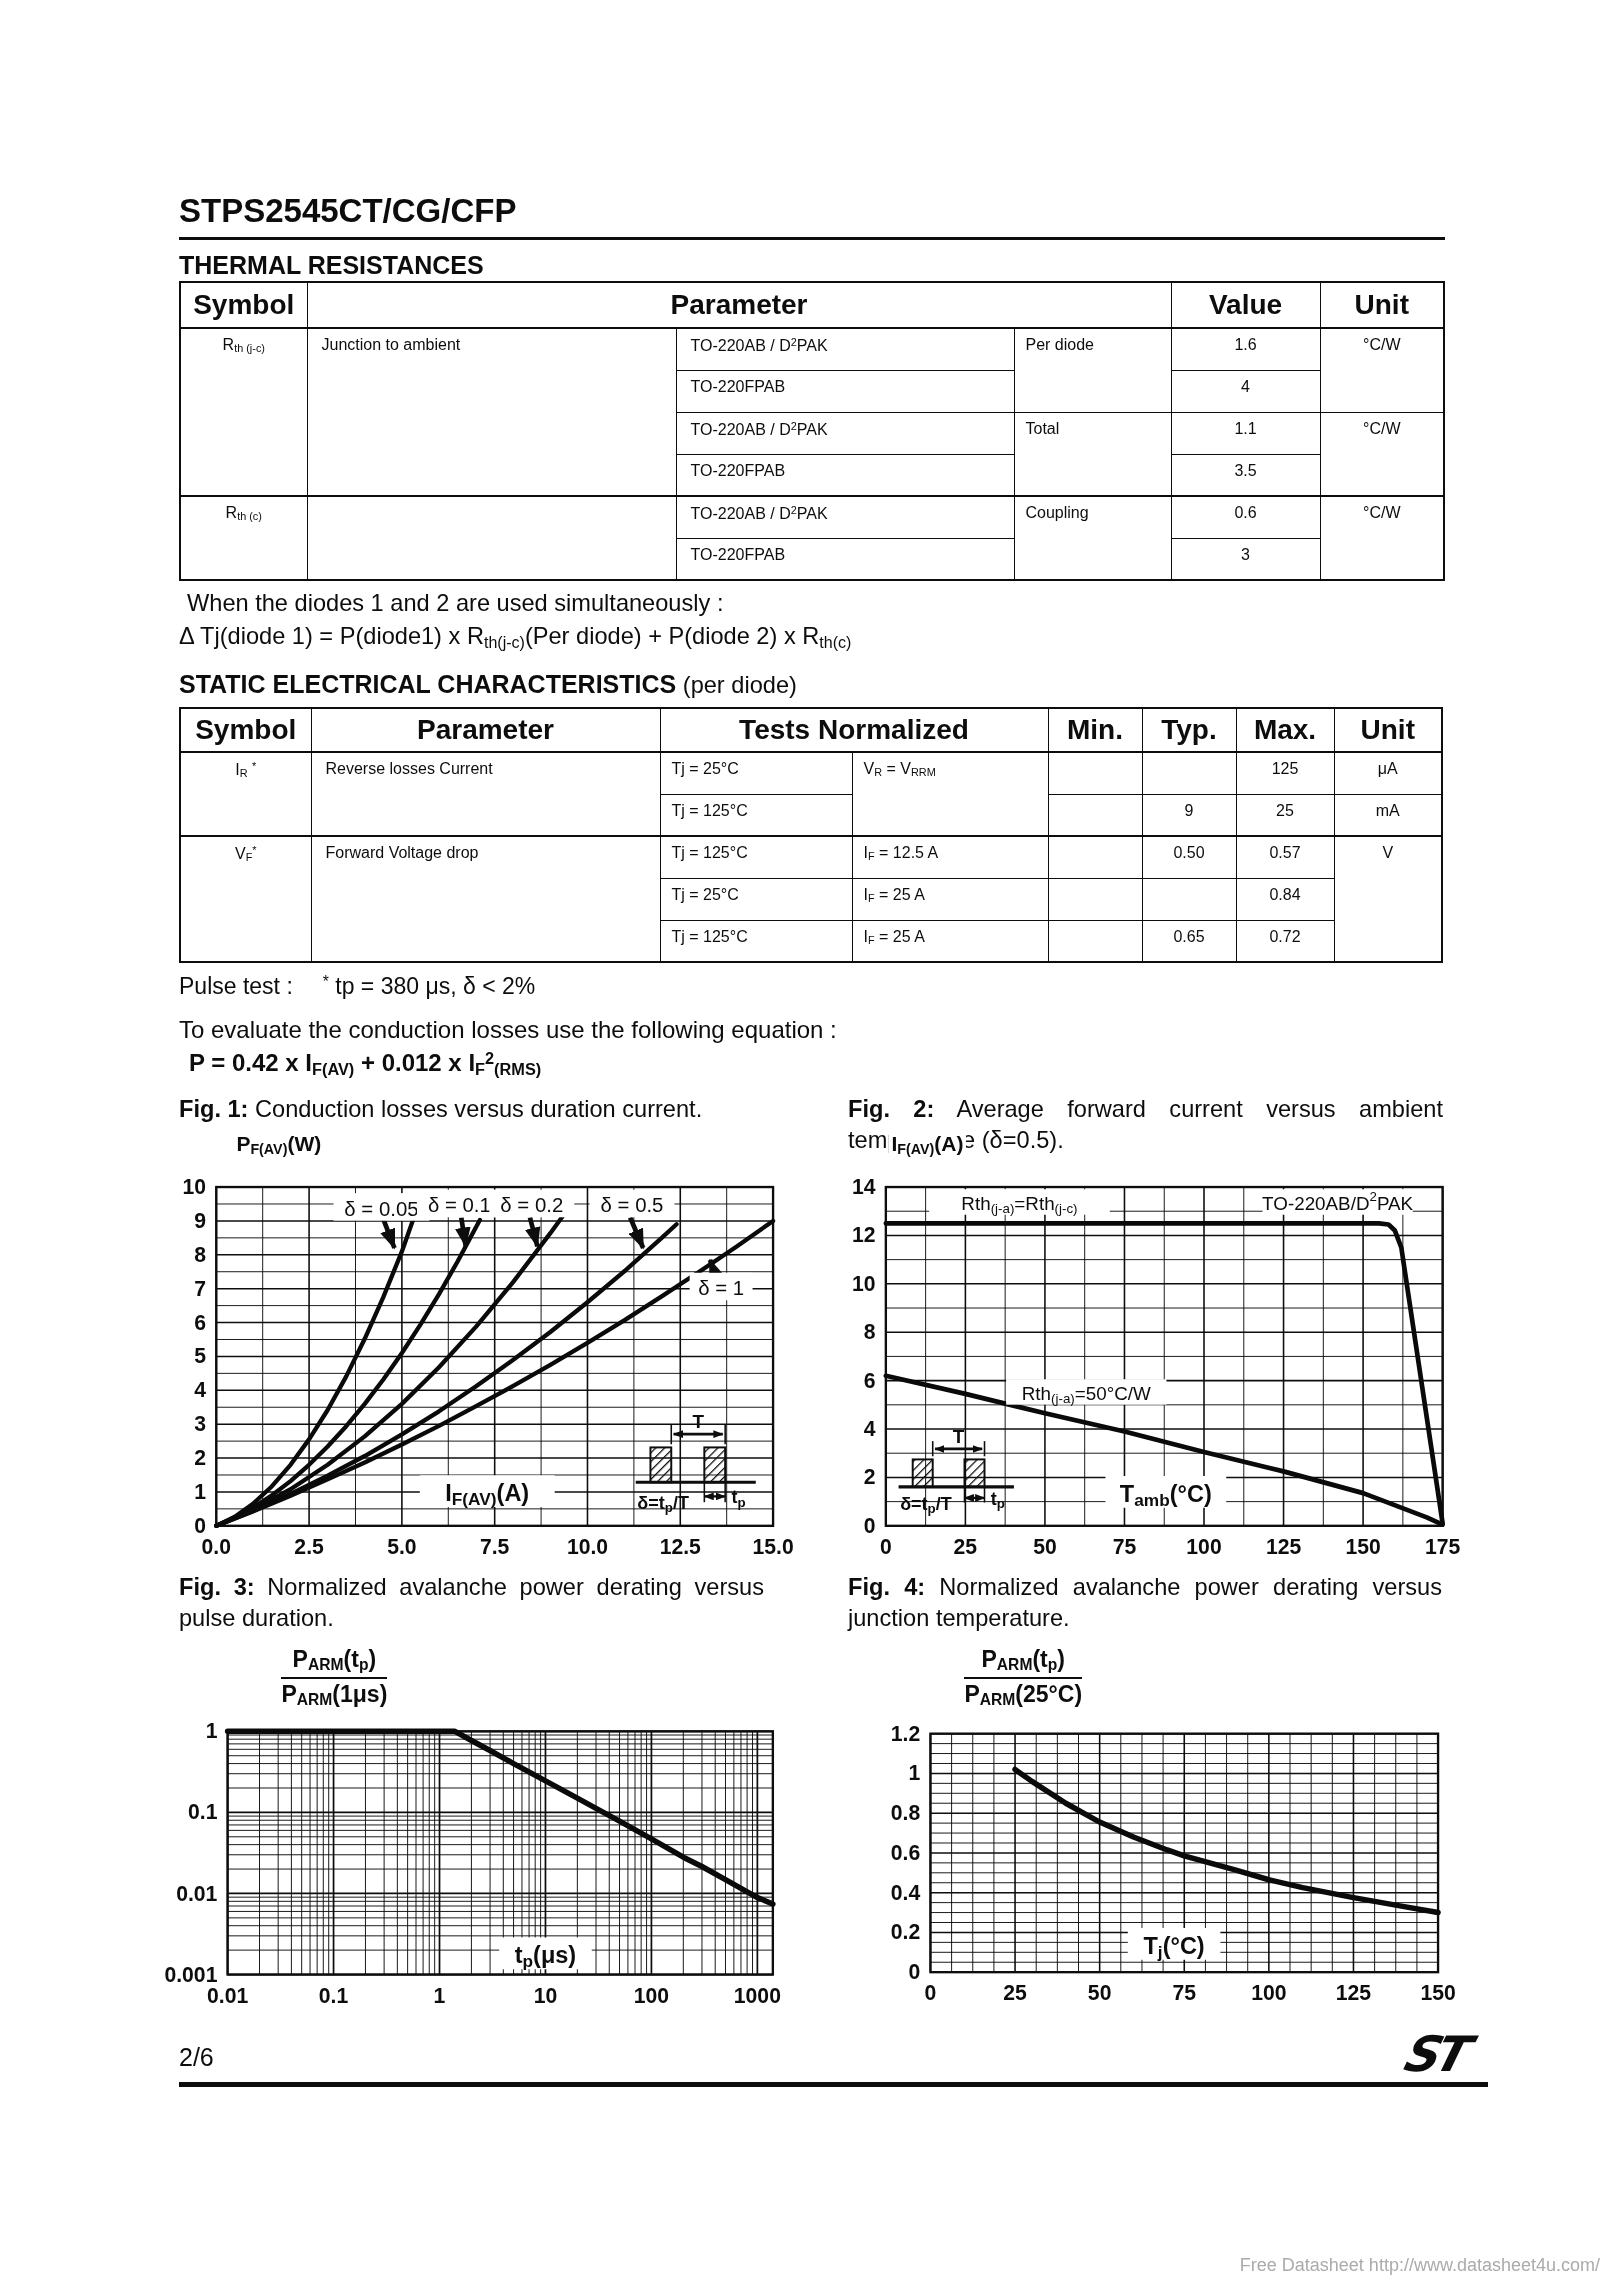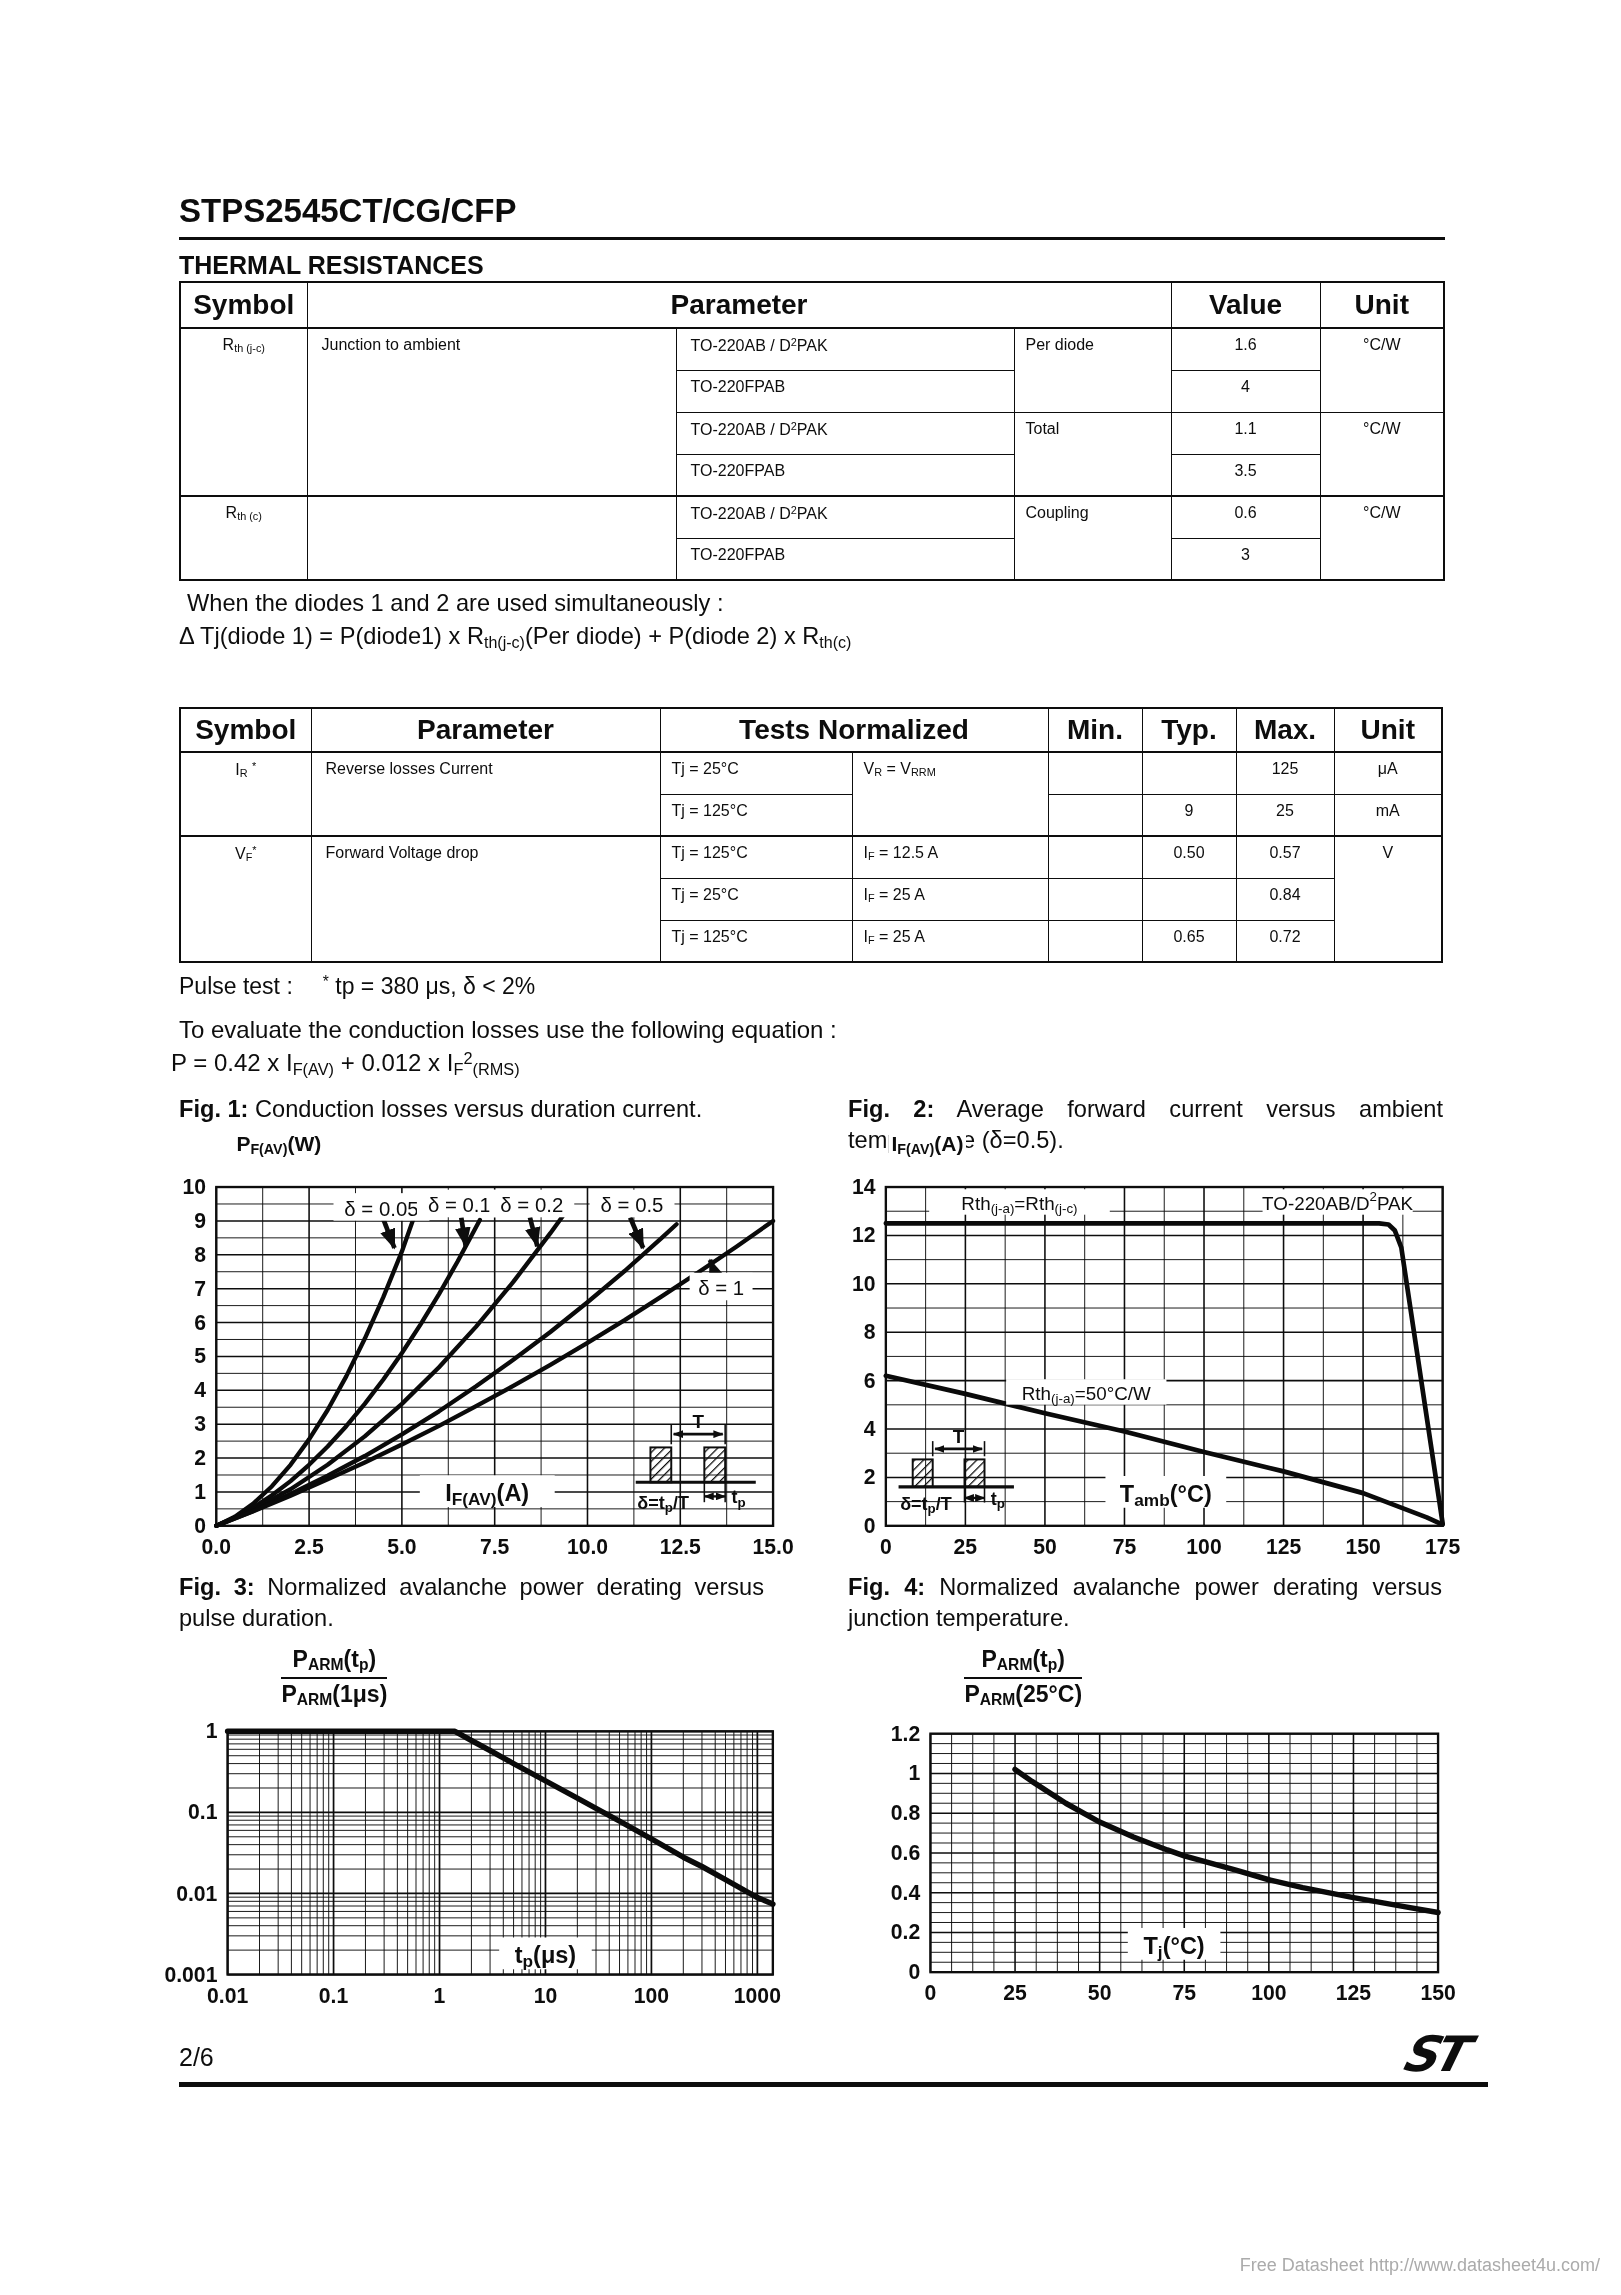--- a/index.html
+++ b/index.html
@@ -94,20 +94,21 @@
     <tr style="height:42px">
       <td class="l">TO-220FPAB</td>
       <td class="c">3</td>
     </tr>
   </tbody>
     </table>
 
   <div class="abs txt" style="left:187px;top:590px;">When the diodes 1 and 2 are used simultaneously :</div>
   <div class="abs txt" style="left:179px;top:623px;">Δ Tj(diode 1) =  P(diode1) x R<span class="sb">th(j-c)</span>(Per diode) +  P(diode 2) x R<span class="sb">th(c)</span></div>
 
+  <div class="abs h2" style="left:179px;top:670px;"><span>STATIC ELECTRICAL CHARACTERISTICS</span><span class="suffix"> (per diode)</span></div>
 
   <table class="abs dtab" style="left:179px;top:707px;width:1264px;">
     <colgroup>
         <col style="width:131px">
         <col style="width:349px">
         <col style="width:192px">
         <col style="width:196px">
         <col style="width:94px">
         <col style="width:94px">
         <col style="width:98px">
@@ -165,21 +166,21 @@
       <td class="c">0.72</td>
     </tr>
   </tbody>
     </table>
 
   <div class="abs txt" style="left:179px;top:973px;font-size:23px;">
     <span>Pulse test :</span><span style="margin-left:30px"><span class="sp">*</span> tp = 380 μs, δ &lt; 2%</span>
   </div>
 
   <div class="abs eq" style="left:179px;top:1016px;">To evaluate the conduction losses use the following equation :</div>
-  <div class="abs eq" style="left:171px;top:1049px;">P = 0.42 x I<span class="sb">F(AV)</span> + 0.012 x I<span class="sb">F</span><span class="sp">2</span><span class="sb">(RMS)</span></div>
+  <div class="abs eq" style="left:189px;top:1049px;font-weight:bold;">P = 0.42 x I<span class="sb">F(AV)</span> + 0.012 x I<span class="sb">F</span><span class="sp">2</span><span class="sb">(RMS)</span></div>
 
   <div class="abs cap" style="left:179px;top:1094px;width:604px;">
     <span class="b">Fig. 1:</span><span> Conduction losses versus duration current.</span>
   </div>
   <div class="abs cap just" style="left:848px;top:1094px;width:595px;">
     <span class="b">Fig. 2:</span><span> Average forward current versus ambient temperature (δ=0.5).</span>
   </div>
 
   <div class="chart" style="left:157px;top:1129px;width:644px;height:447px;">
     <div class="ylab" style="left:77px;top:3.1px;">P<span class="sb">F(AV)</span>(W)</div>

